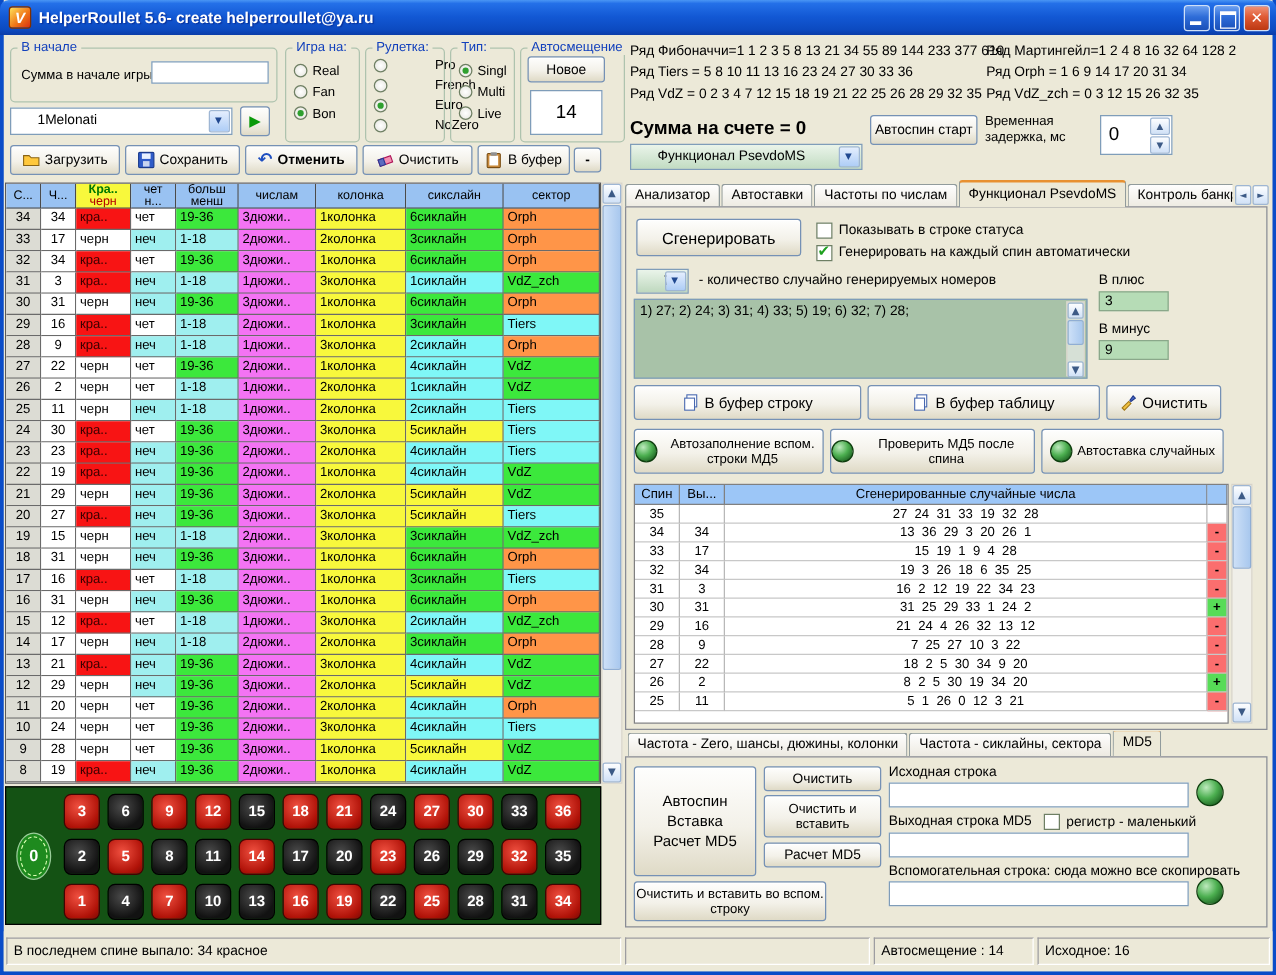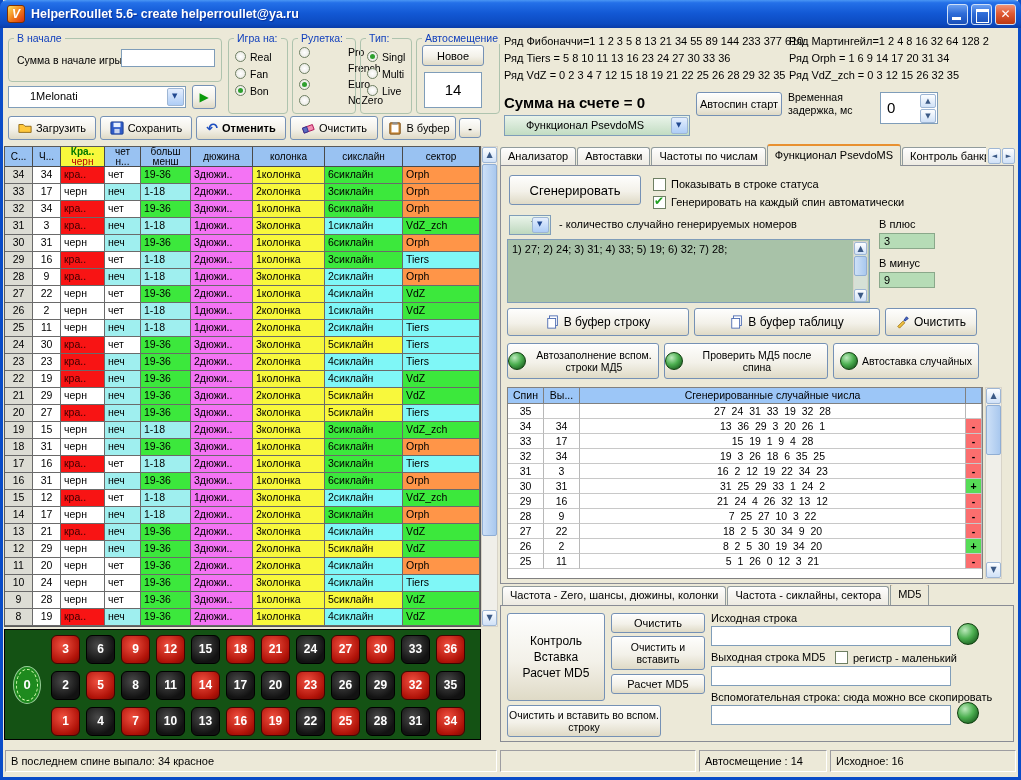--- a/index.html
+++ b/index.html
@@ -369,21 +369,21 @@
         </div>
       <div>
           <span>чет</span>
           <span>н...</span>
         </div>
       <div>
           <span>больш</span>
           <span>менш</span>
         </div>
       <div>
-          <span>дюжина</span>
+          <span>числам</span>
         </div>
       <div>
           <span>колонка</span>
         </div>
       <div>
           <span>сикслайн</span>
         </div>
       <div>
           <span>сектор</span>
         </div>
@@ -967,21 +967,21 @@
 
   <div id="btabs" class="ab">
 
   <span class="tab"><span>Частота - Zero, шансы, дюжины, колонки</span></span>
       <span class="tab"><span>Частота - сиклайны, сектора</span></span>
       <span class="tab active"><span>MD5</span></span>
     </div>
 
   <div id="md5panel" class="ab">
     <div id="md5-big" class="ab btn">
-      <span>Контроль</span>
+      <span>Автоспин</span>
       <span>Вставка</span>
       <span>Расчет MD5</span>
     </div>
     <div id="btn-m1" class="ab btn">Очистить</div>
     <div id="btn-m2" class="ab btn">Очистить и вставить</div>
     <div id="btn-m3" class="ab btn">Расчет MD5</div>
 
     <span id="src-label" class="ab">Исходная строка</span>
     <div id="input1" class="ab inputbox"></div>
     <div id="icon1" class="ab gicon"></div>

